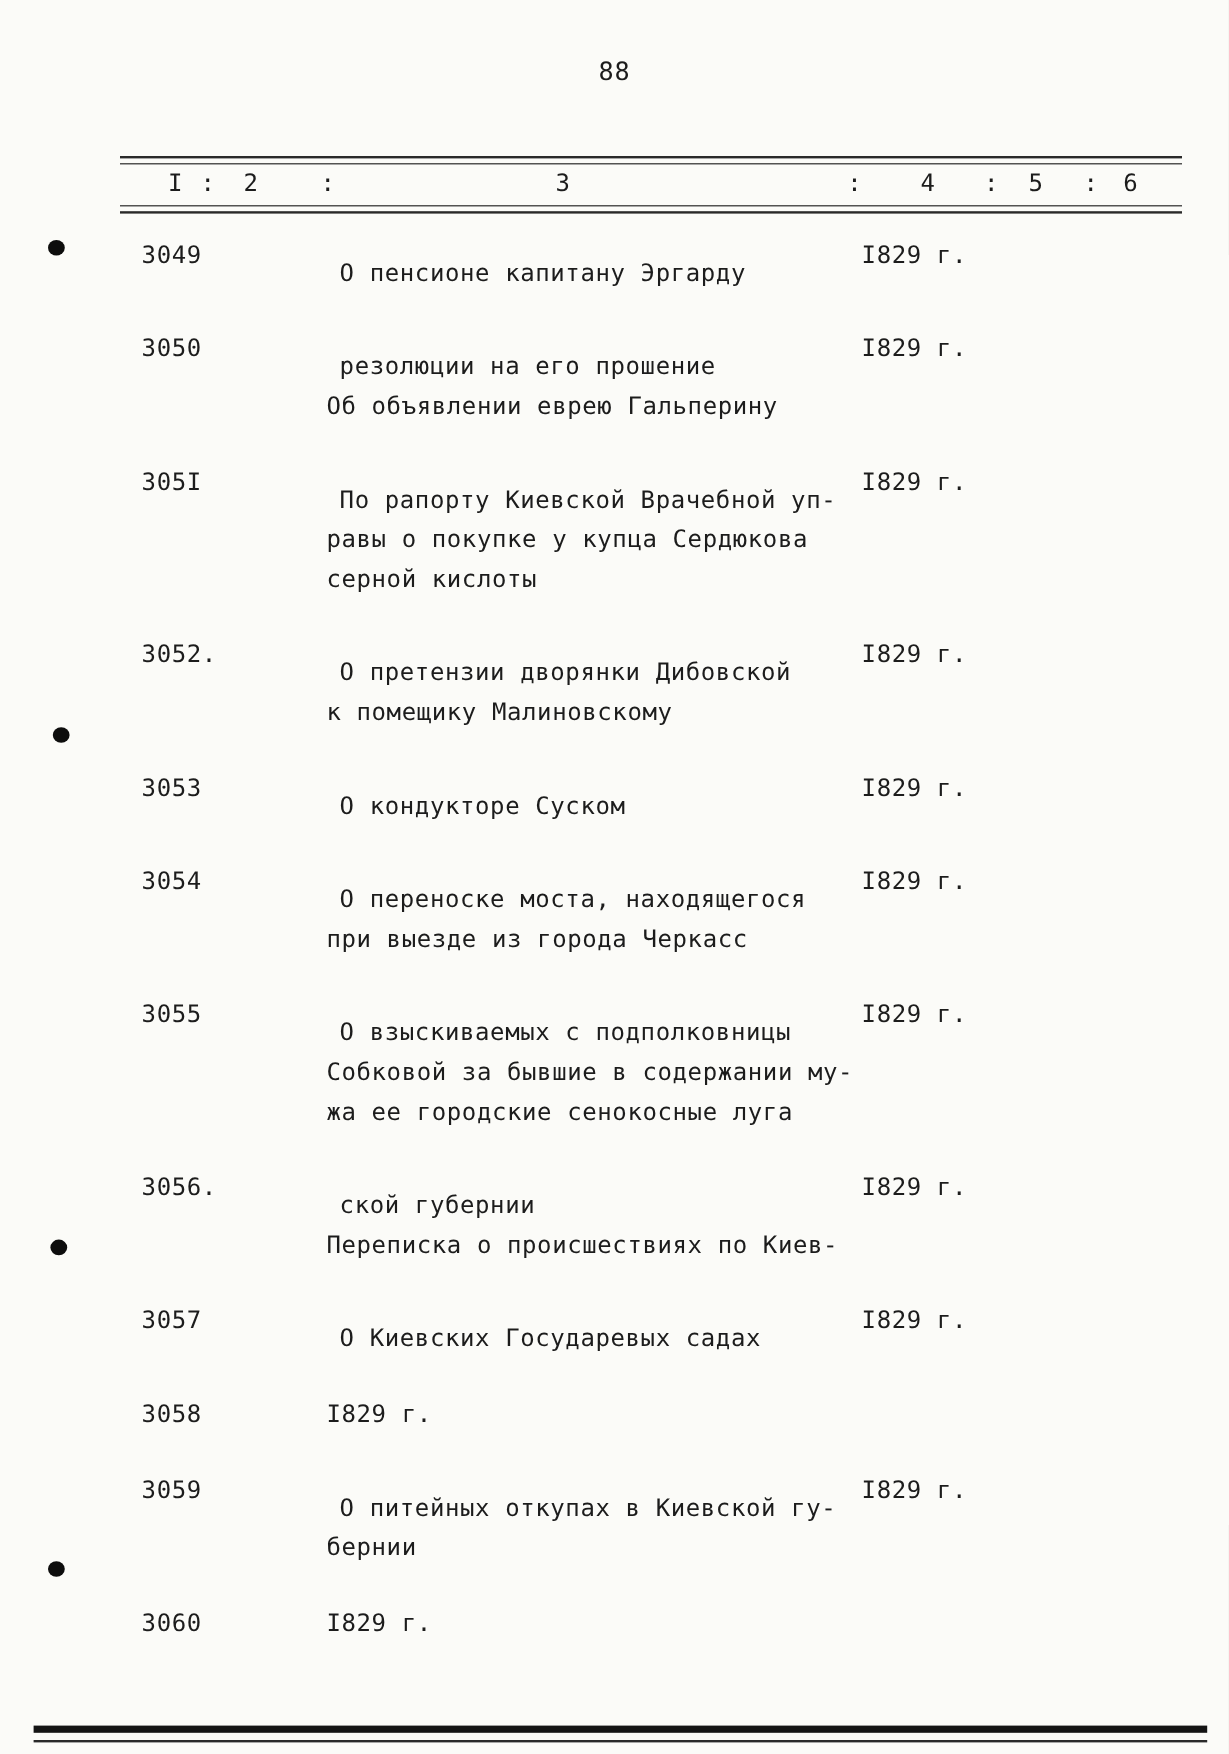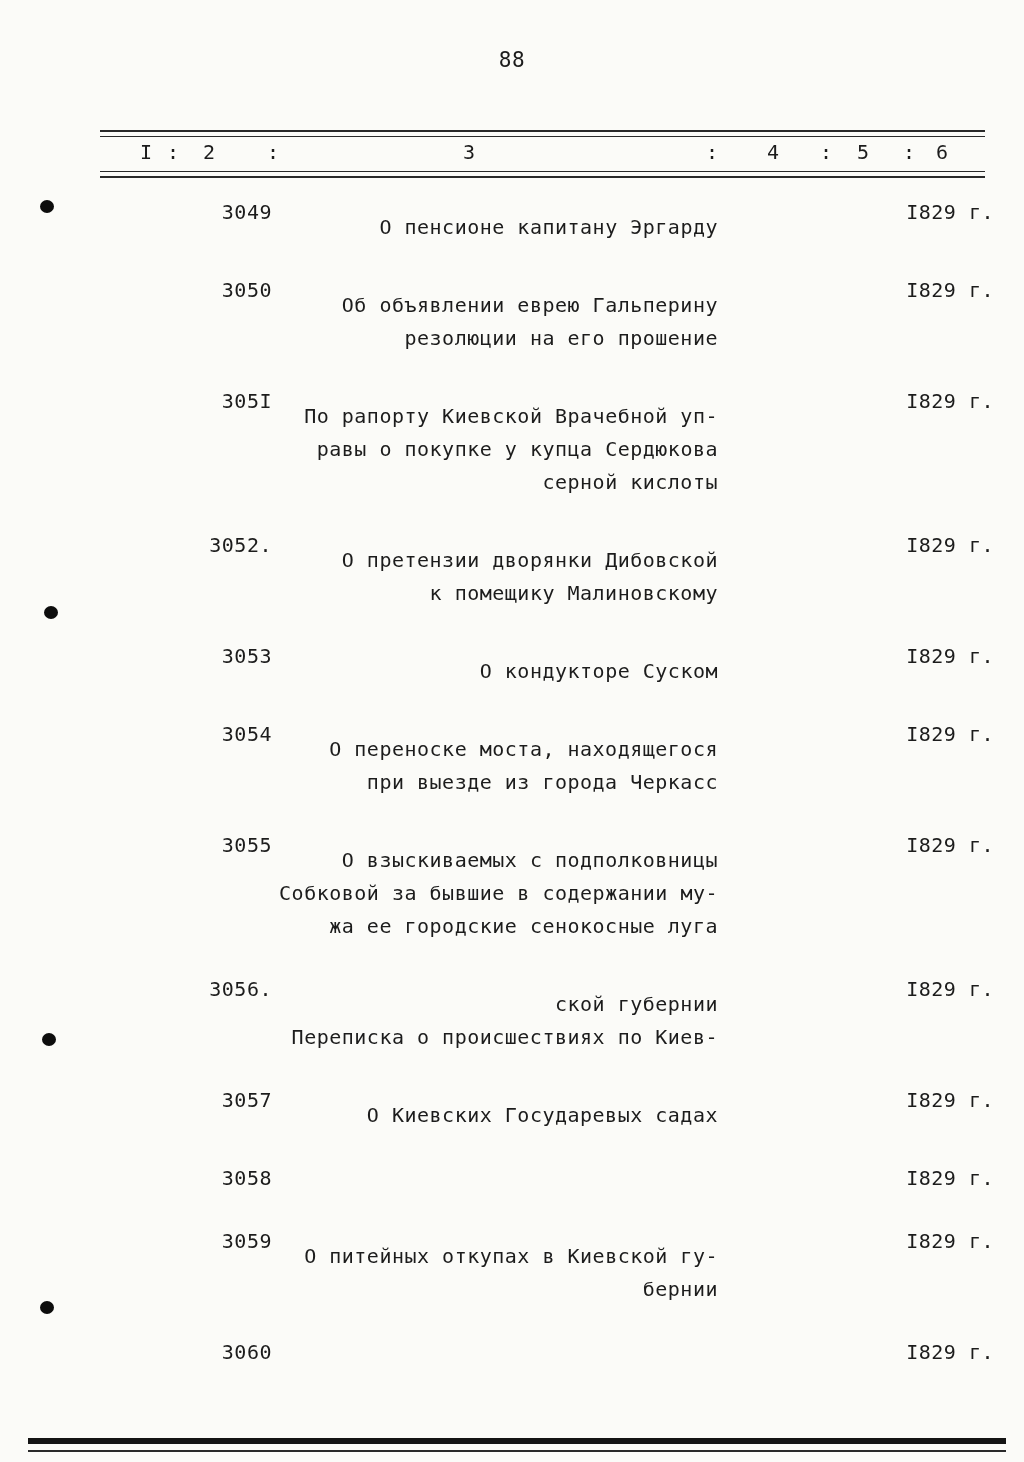--- a/index.html
+++ b/index.html
@@ -44,21 +44,20 @@
     position: absolute;
     top: 196px;
     left: 118px;
     right: 30px;
   }
   .row {
     display: flex;
     align-items: flex-start;
     margin-bottom: 30px;
     line-height: 33px;
-    text-align: right;
   }
   .col-num { width: 154px; flex: 0 0 154px; }
   .col-desc { width: 446px; flex: 0 0 446px; margin-top: 15px; }
   .col-desc .line:first-child { text-indent: 11px; }
   .col-year { flex: 1; white-space: nowrap; }
   .ink-dot {
     position: absolute;
     background: #0d0d0d;
     border-radius: 50%;
   }
@@ -111,22 +110,22 @@
       <div class="col-num">3049</div>
       <div class="col-desc">
         <div class="line">О пенсионе капитану Эргарду</div>
       </div>
       <div class="col-year">I829 г.</div>
     </div>
 
     <div class="row">
       <div class="col-num">3050</div>
       <div class="col-desc">
+        <div class="line">резолюции на его прошение</div>
         <div class="line">Об объявлении еврею Гальперину</div>
-        <div class="line">резолюции на его прошение</div>
       </div>
       <div class="col-year">I829 г.</div>
     </div>
 
     <div class="row">
       <div class="col-num">305I</div>
       <div class="col-desc">
         <div class="line">По рапорту Киевской Врачебной уп-</div>
         <div class="line">равы о покупке у купца Сердюкова</div>
         <div class="line">серной кислоты</div>

